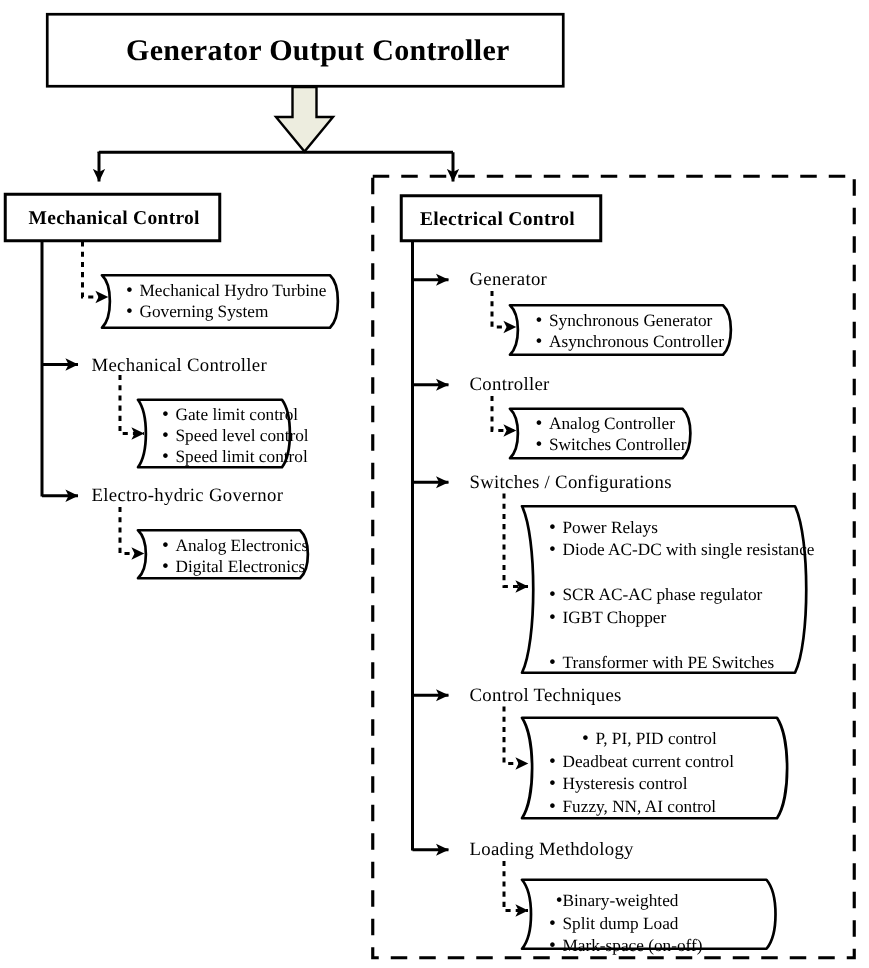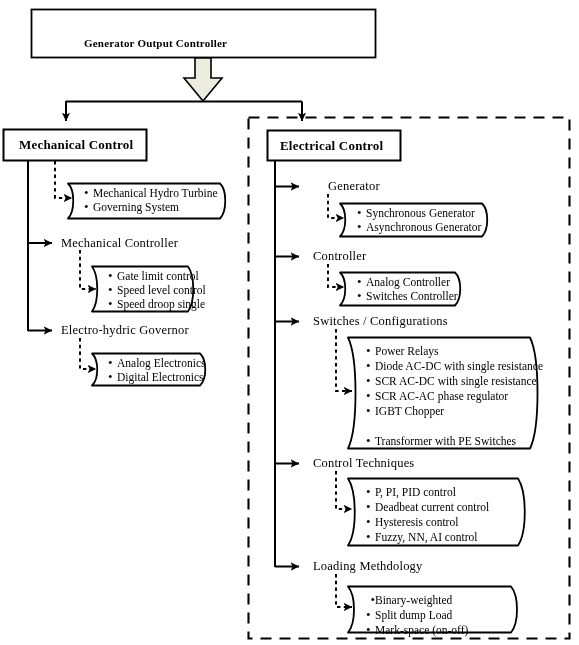--- a/index.html
+++ b/index.html
@@ -9,21 +9,21 @@
     color:#000;
   }
   #stage{position:absolute;left:0;top:0;width:579px;height:645px;}
   svg#canvas{position:absolute;left:0;top:0;width:579px;height:645px;}
 
   
   .txt{position:absolute;white-space:nowrap;color:#000;}
 
   .title-label{
     font-family:"Liberation Serif","DejaVu Serif",serif;
-    font-weight:bold;font-size:11px;letter-spacing:.2px;margin-top:14px;
+    font-weight:bold;font-size:20px;letter-spacing:.2px;
   }
   .boxlabel{
     font-family:"Liberation Serif","DejaVu Serif",serif;
     font-weight:bold;font-size:13px;letter-spacing:.2px;
   }
   .branch-label{
     font-family:"Liberation Serif","DejaVu Serif",serif;
     font-size:12.5px;letter-spacing:.2px;
   }
   .bullet-row{
@@ -125,69 +125,66 @@
   </div>
 
   <div class="txt branch-label" style="left:61px;top:236px;">Mechanical Controller</div>
   <div class="bullet-row" style="left:108px;top:269px;">
     <span class="dot">•</span><span class="bt">Gate limit control</span>
   </div>
   <div class="bullet-row" style="left:108px;top:283px;">
     <span class="dot">•</span><span class="bt">Speed level control</span>
   </div>
   <div class="bullet-row" style="left:108px;top:297px;">
-    <span class="dot">•</span><span class="bt">Speed droop single</span>
+    <span class="dot">•</span><span class="bt">Speed limit control</span>
   </div>
 
   <div class="txt branch-label" style="left:61px;top:323px;">Electro-hydric Governor</div>
   <div class="bullet-row" style="left:108px;top:356px;">
     <span class="dot">•</span><span class="bt">Analog Electronics</span>
   </div>
   <div class="bullet-row" style="left:108px;top:370px;">
     <span class="dot">•</span><span class="bt">Digital Electronics</span>
   </div>
 
-  <div class="txt branch-label" style="left:313px;top:179px;margin-left:15px;">Generator</div>
+  <div class="txt branch-label" style="left:313px;top:179px;">Generator</div>
   <div class="bullet-row" style="left:357px;top:206px;">
     <span class="dot">•</span><span class="bt">Synchronous Generator</span>
   </div>
   <div class="bullet-row" style="left:357px;top:220px;">
-    <span class="dot">•</span><span class="bt">Asynchronous Generator</span>
+    <span class="dot">•</span><span class="bt">Asynchronous Controller</span>
   </div>
 
   <div class="txt branch-label" style="left:313px;top:249px;">Controller</div>
   <div class="bullet-row" style="left:357px;top:275px;">
     <span class="dot">•</span><span class="bt">Analog Controller</span>
   </div>
   <div class="bullet-row" style="left:357px;top:289px;">
     <span class="dot">•</span><span class="bt">Switches Controller</span>
   </div>
 
   <div class="txt branch-label" style="left:313px;top:314px;">Switches / Configurations</div>
   <div class="bullet-row" style="left:366px;top:344px;">
     <span class="dot">•</span><span class="bt">Power Relays</span>
   </div>
   <div class="bullet-row" style="left:366px;top:359px;">
     <span class="dot">•</span><span class="bt">Diode AC-DC with single resistance</span>
   </div>
-  <div class="bullet-row" style="left:366px;top:374px;">
-    <span class="dot">•</span><span class="bt">SCR AC-DC with single resistance</span>
-  </div>
   <div class="bullet-row" style="left:366px;top:389px;">
     <span class="dot">•</span><span class="bt">SCR AC-AC phase regulator</span>
   </div>
   <div class="bullet-row" style="left:366px;top:404px;">
     <span class="dot">•</span><span class="bt">IGBT Chopper</span>
   </div>
   <div class="bullet-row" style="left:366px;top:434px;">
     <span class="dot">•</span><span class="bt">Transformer with PE Switches</span>
   </div>
 
   <div class="txt branch-label" style="left:313px;top:456px;">Control Techniques</div>
-  <div class="bullet-row" style="left:366px;top:485px;">
+  <div class="bullet-row" style="left:388px;top:485px;">
     <span class="dot">•</span><span class="bt">P, PI, PID control</span>
   </div>
   <div class="bullet-row" style="left:366px;top:500px;">
     <span class="dot">•</span><span class="bt">Deadbeat current control</span>
   </div>
   <div class="bullet-row" style="left:366px;top:515px;">
     <span class="dot">•</span><span class="bt">Hysteresis control</span>
   </div>
   <div class="bullet-row" style="left:366px;top:530px;">
     <span class="dot">•</span><span class="bt">Fuzzy, NN, AI control</span>

